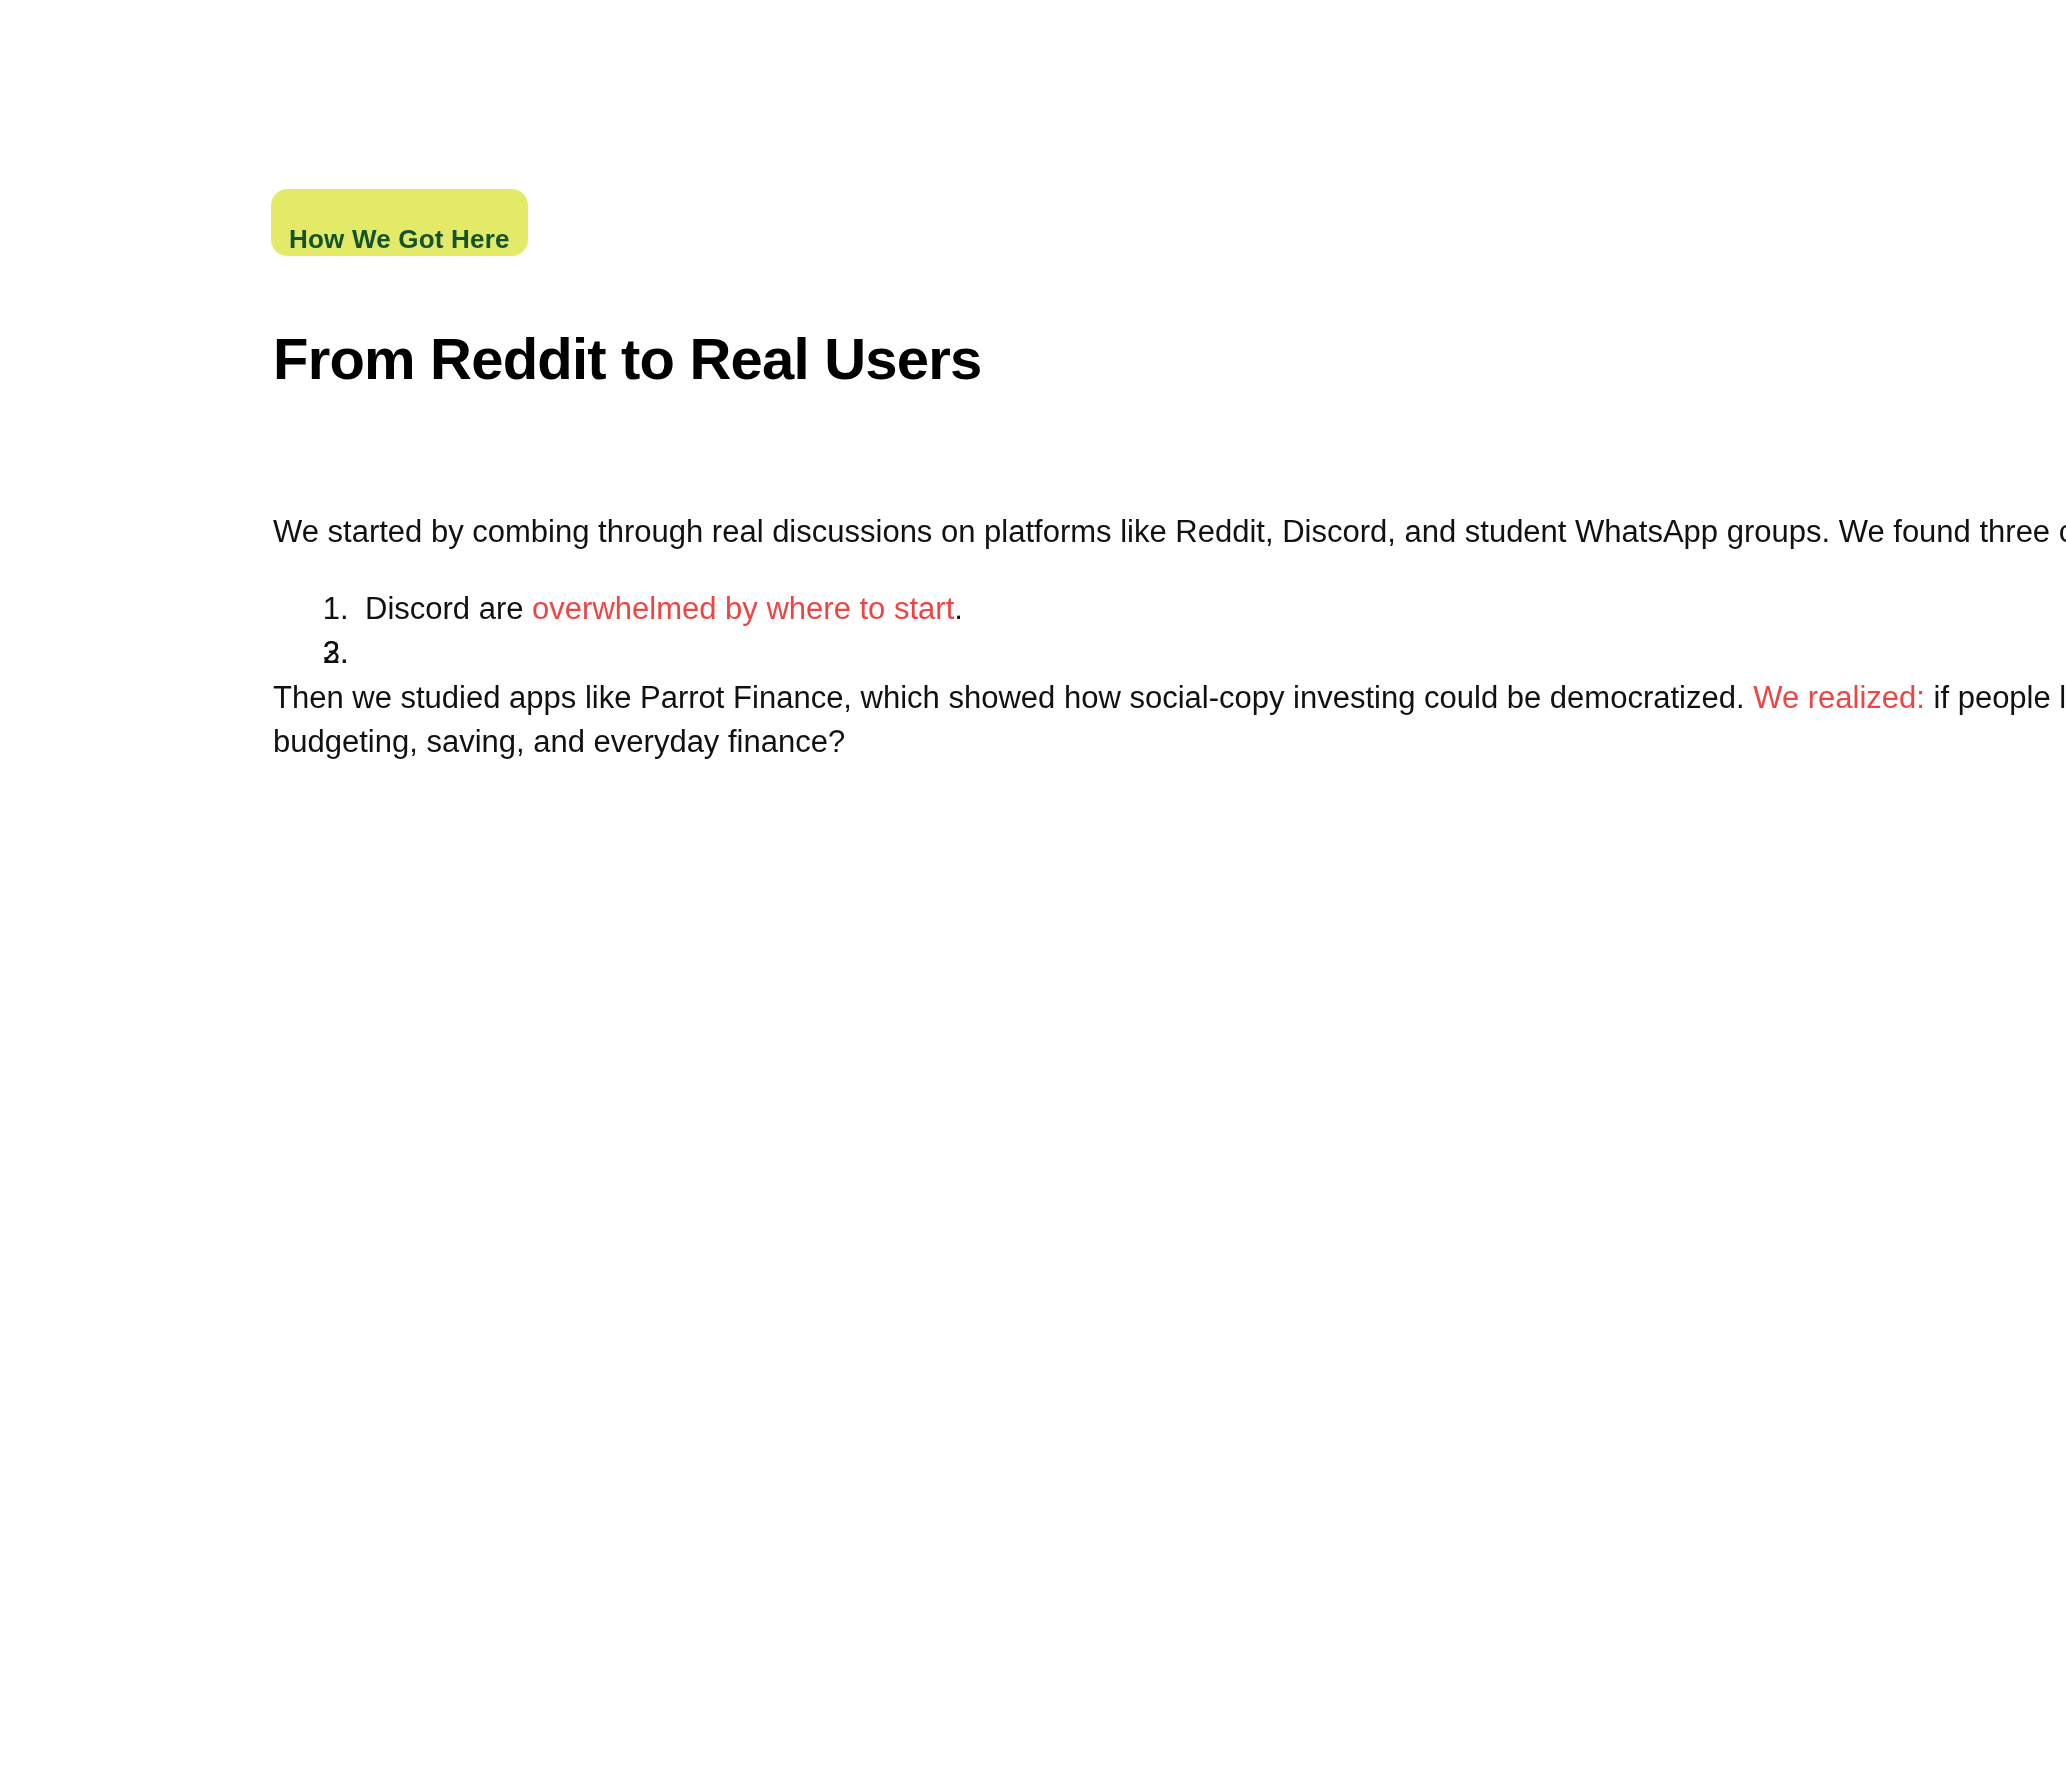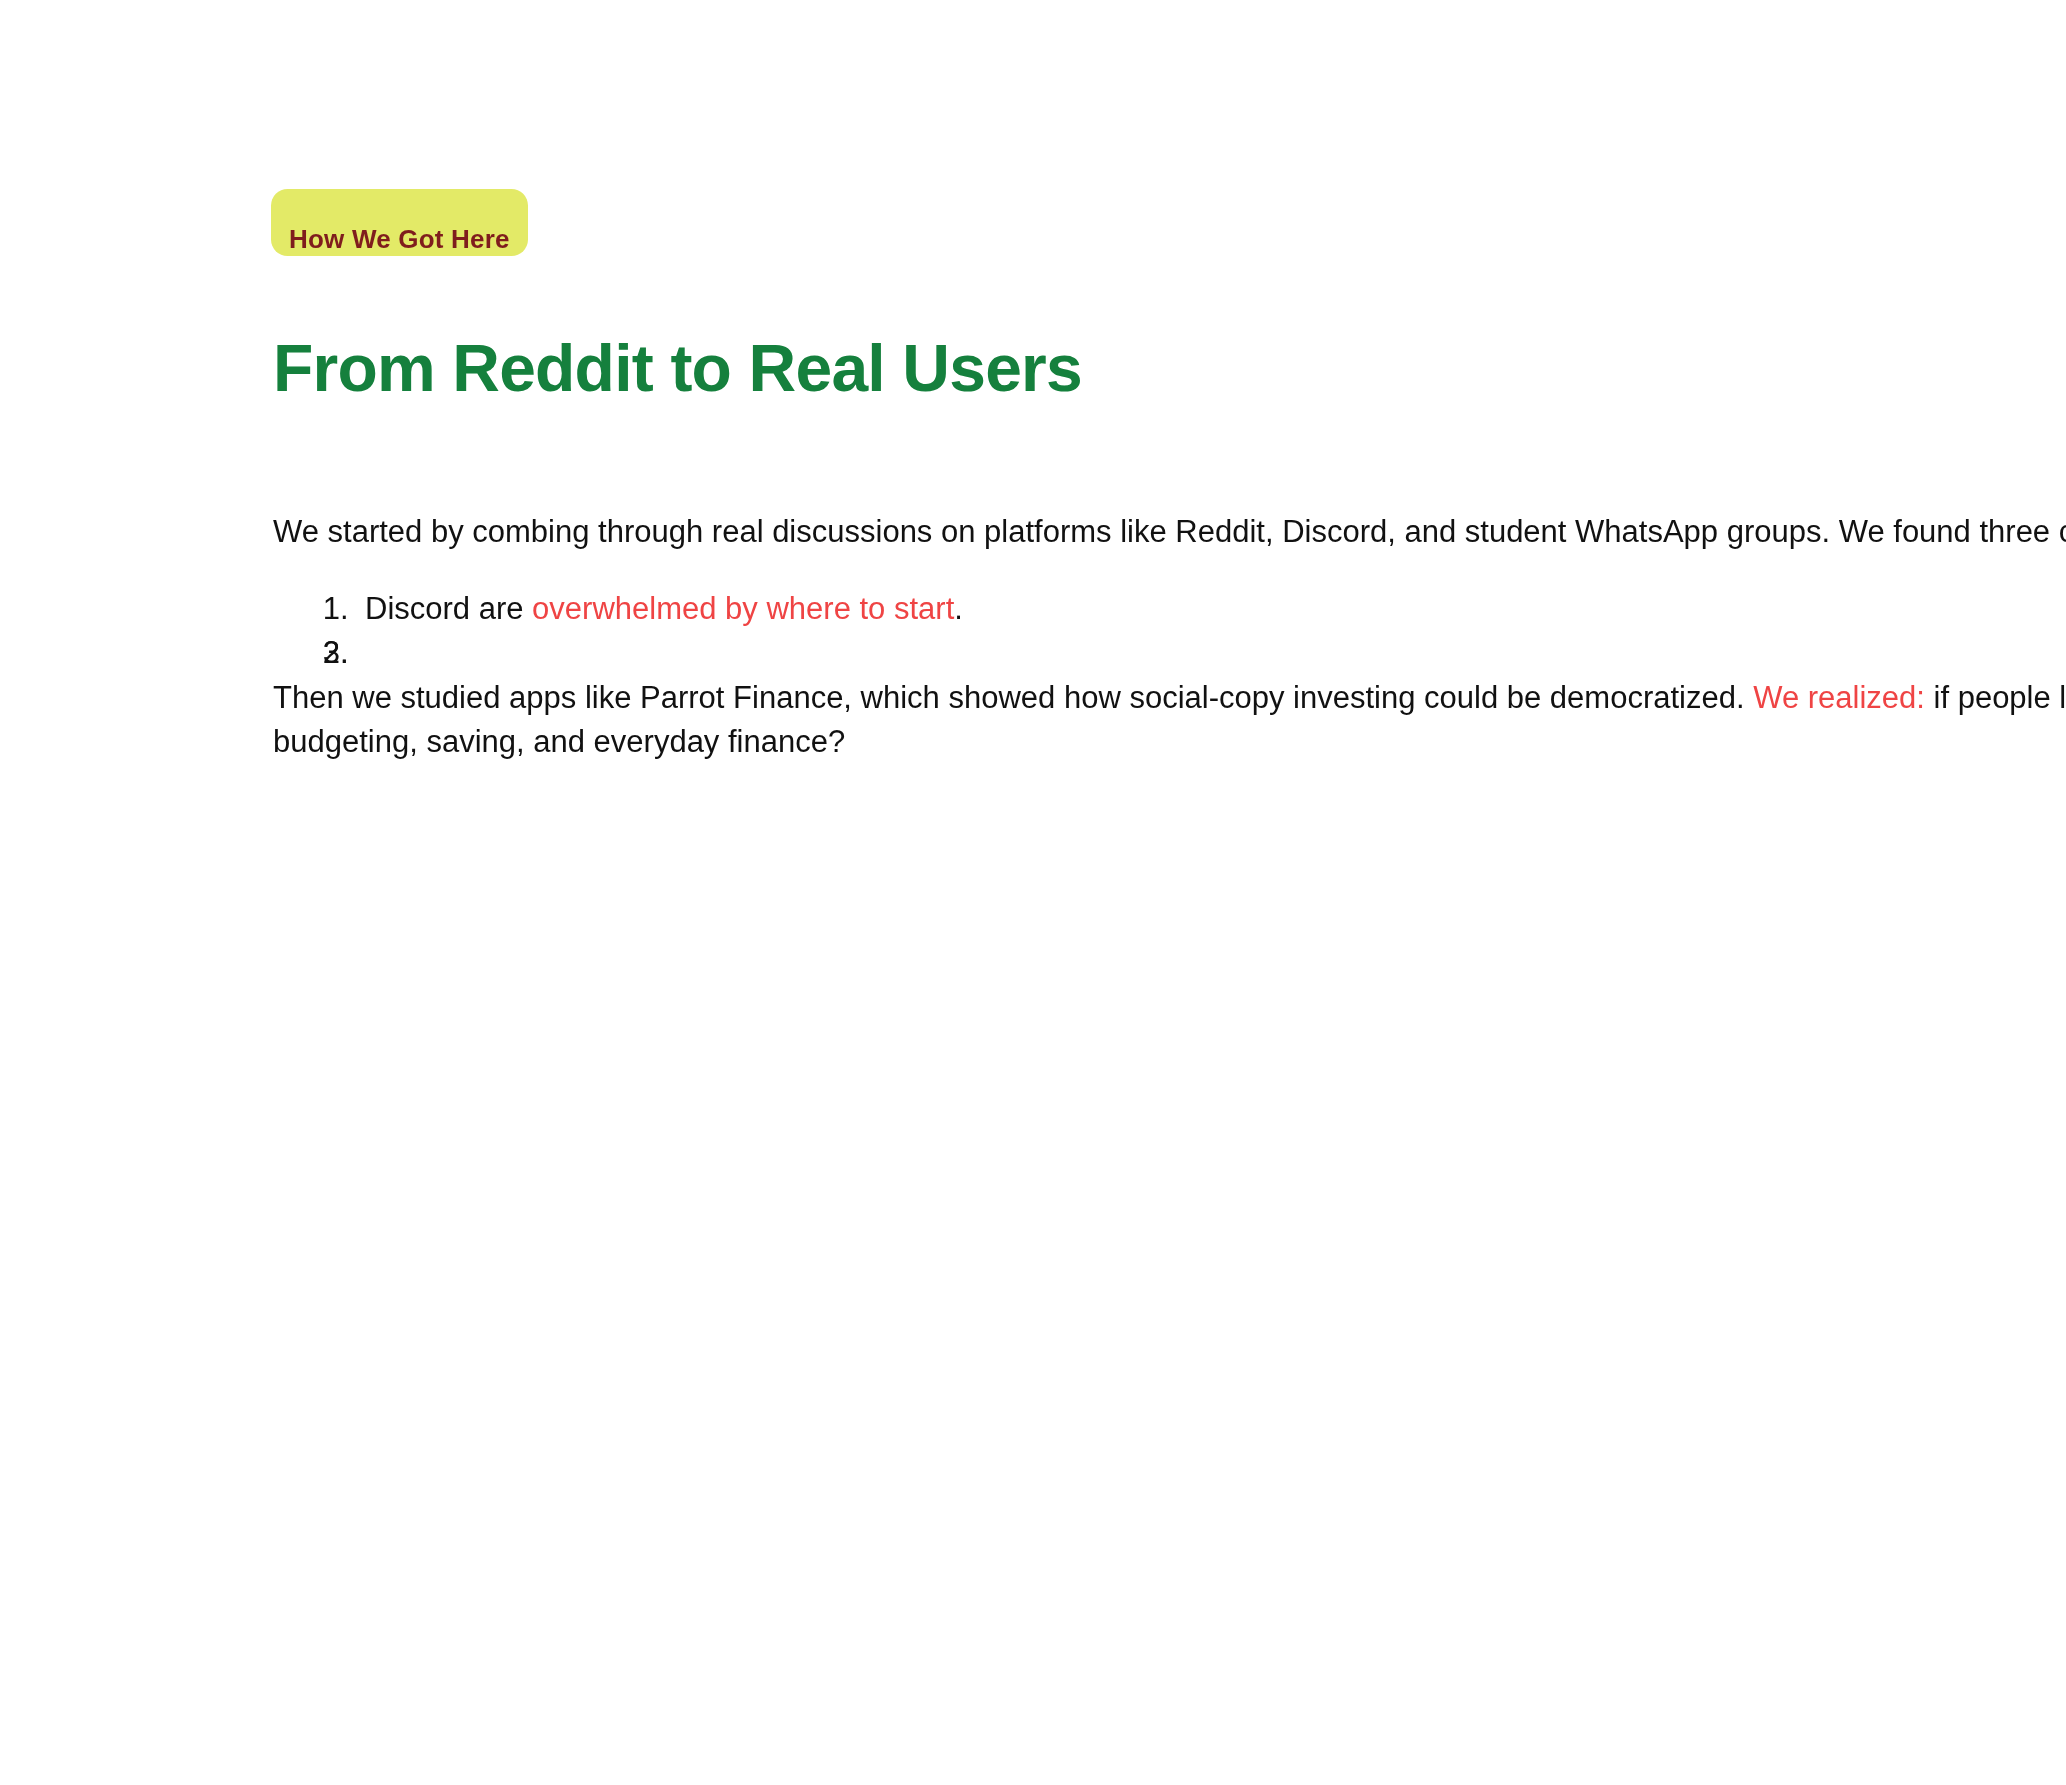--- a/index.html
+++ b/index.html
@@ -27,35 +27,35 @@
     left: 271px;
     top: 189px;
     height: 67px;
     display: flex;
     align-items: center;
     padding: 0 18px;
     border-radius: 16.5px;
     background: #E3EA67;
   }
   #eyebrow-badge .badge-label {
-    color: #7f1d1d;
+    color: #14532d;
     font-size: 26px;
     font-weight: 700;
     letter-spacing: 0.2px;
     white-space: nowrap;
     line-height: 1;
     margin-top: 32px;
   }
 
   #slide-title {
     position: absolute;
     left: 273px;
     top: 289px;
-    color: #15803d;
-    font-size: 66px;
+    color: #000000;
+    font-size: 58px;
     font-weight: 700;
     letter-spacing: -0.8px;
     line-height: 1.08;
     white-space: nowrap;
   }
 
   #body-block {
     position: absolute;
     left: 273px;
     top: 510px;

